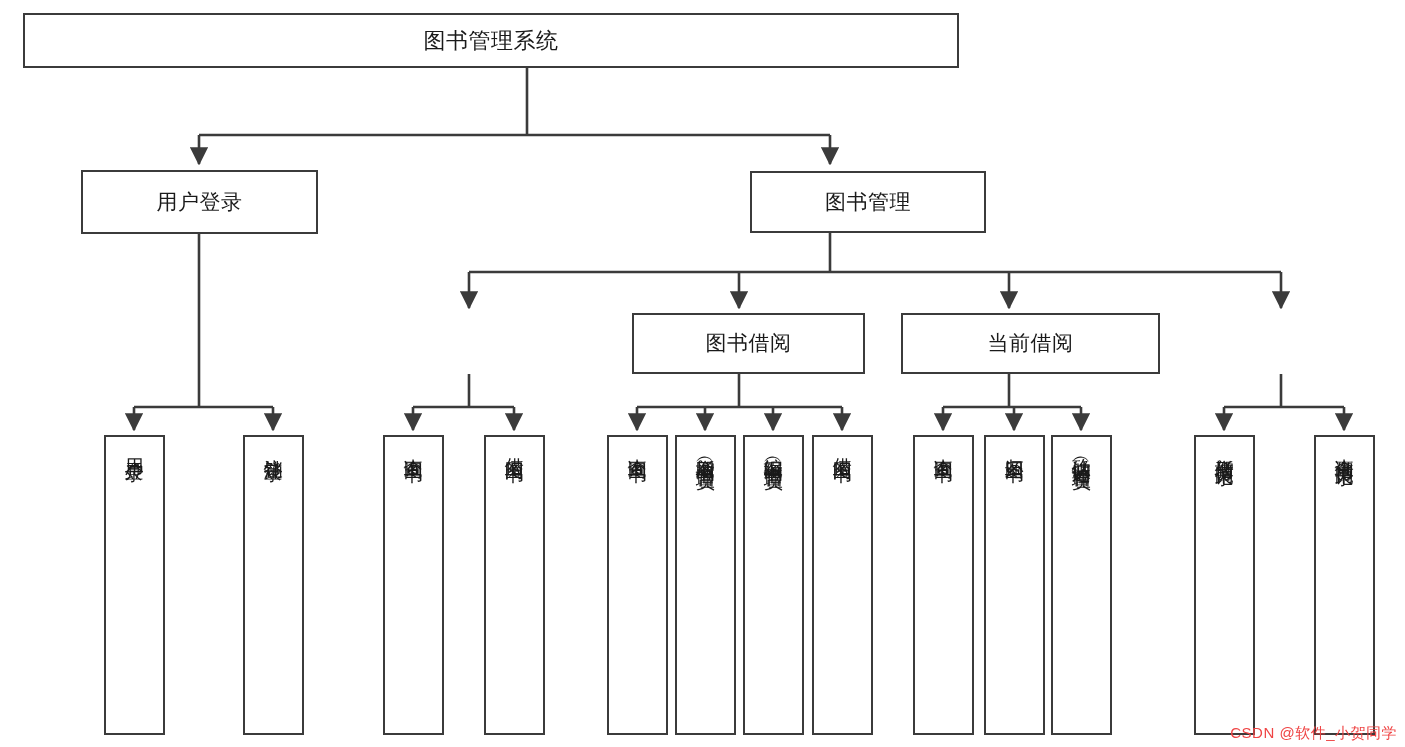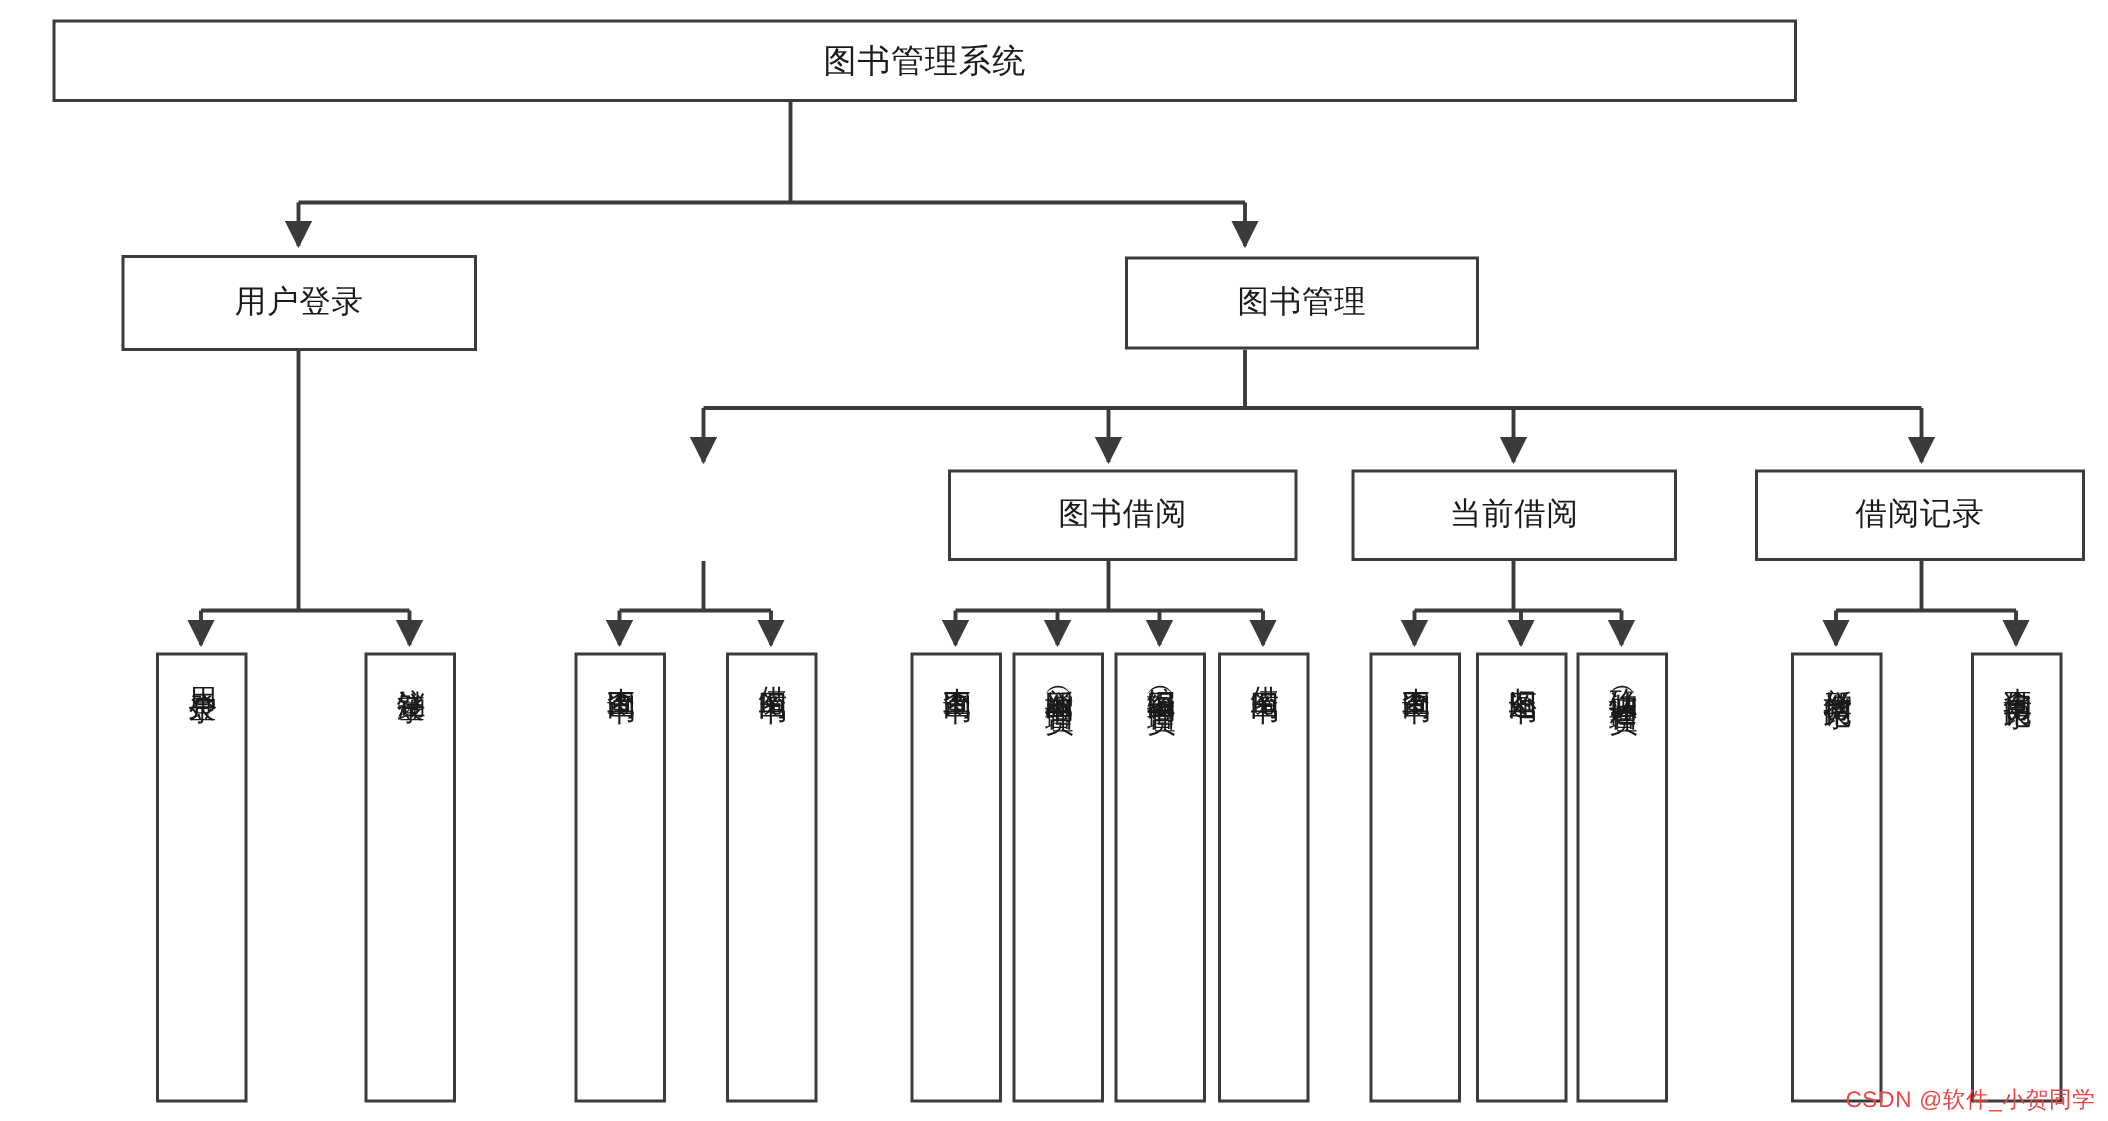--- a/index.html
+++ b/index.html
@@ -124,39 +124,36 @@
       <path d="M 1014 407 L 1014 430" marker-end="url(#arrow)"></path>
       <path d="M 1081 407 L 1081 430" marker-end="url(#arrow)"></path>
 
       <path d="M 1281 374 L 1281 407"></path>
       <path d="M 1224 407 L 1344 407"></path>
       <path d="M 1224 407 L 1224 430" marker-end="url(#arrow)"></path>
       <path d="M 1344 407 L 1344 430" marker-end="url(#arrow)"></path>
     </g>
   </svg>
 
-  <div class="node horiz root" style="left:35px; top:13px; width:1163px; height:55px;font-family:Liberation Serif, serif;">
+  <div class="node horiz root" style="left:23px; top:13px; width:936px; height:55px;font-family:Liberation Serif, serif;">
     <span class="label">图书管理系统</span>
   </div>
 
   <div class="node horiz" style="left:81px; top:170px; width:237px; height:64px;">
     <span class="label">用户登录</span>
   </div>
   <div class="node horiz" style="left:711px; top:171px; width:236px; height:62px;margin-left:39px;">
     <span class="label">图书管理</span>
   </div>
 
   <div class="node horiz" style="left:632px; top:313px; width:233px; height:61px;">
     <span class="label">图书借阅</span>
   </div>
-  <div class="node horiz" style="left:901px; top:313px; width:217px; height:61px;">
+  <div class="node horiz" style="left:901px; top:313px; width:259px; height:61px;">
     <span class="label">当前借阅</span>
-  </div>
-  <div class="node horiz" style="left:1170px; top:313px; width:220px; height:61px;">
-    <span class="label">借阅记录</span>
   </div>
 
   <div class="node vert" style="left:104px; top:435px; width:61px; height:300px;">
     <span class="label">用户登录</span>
   </div>
   <div class="node vert" style="left:243px; top:435px; width:61px; height:300px;">
     <span class="label">注销登录</span>
   </div>
 
   <div class="node vert" style="left:383px; top:435px; width:61px; height:300px;">

